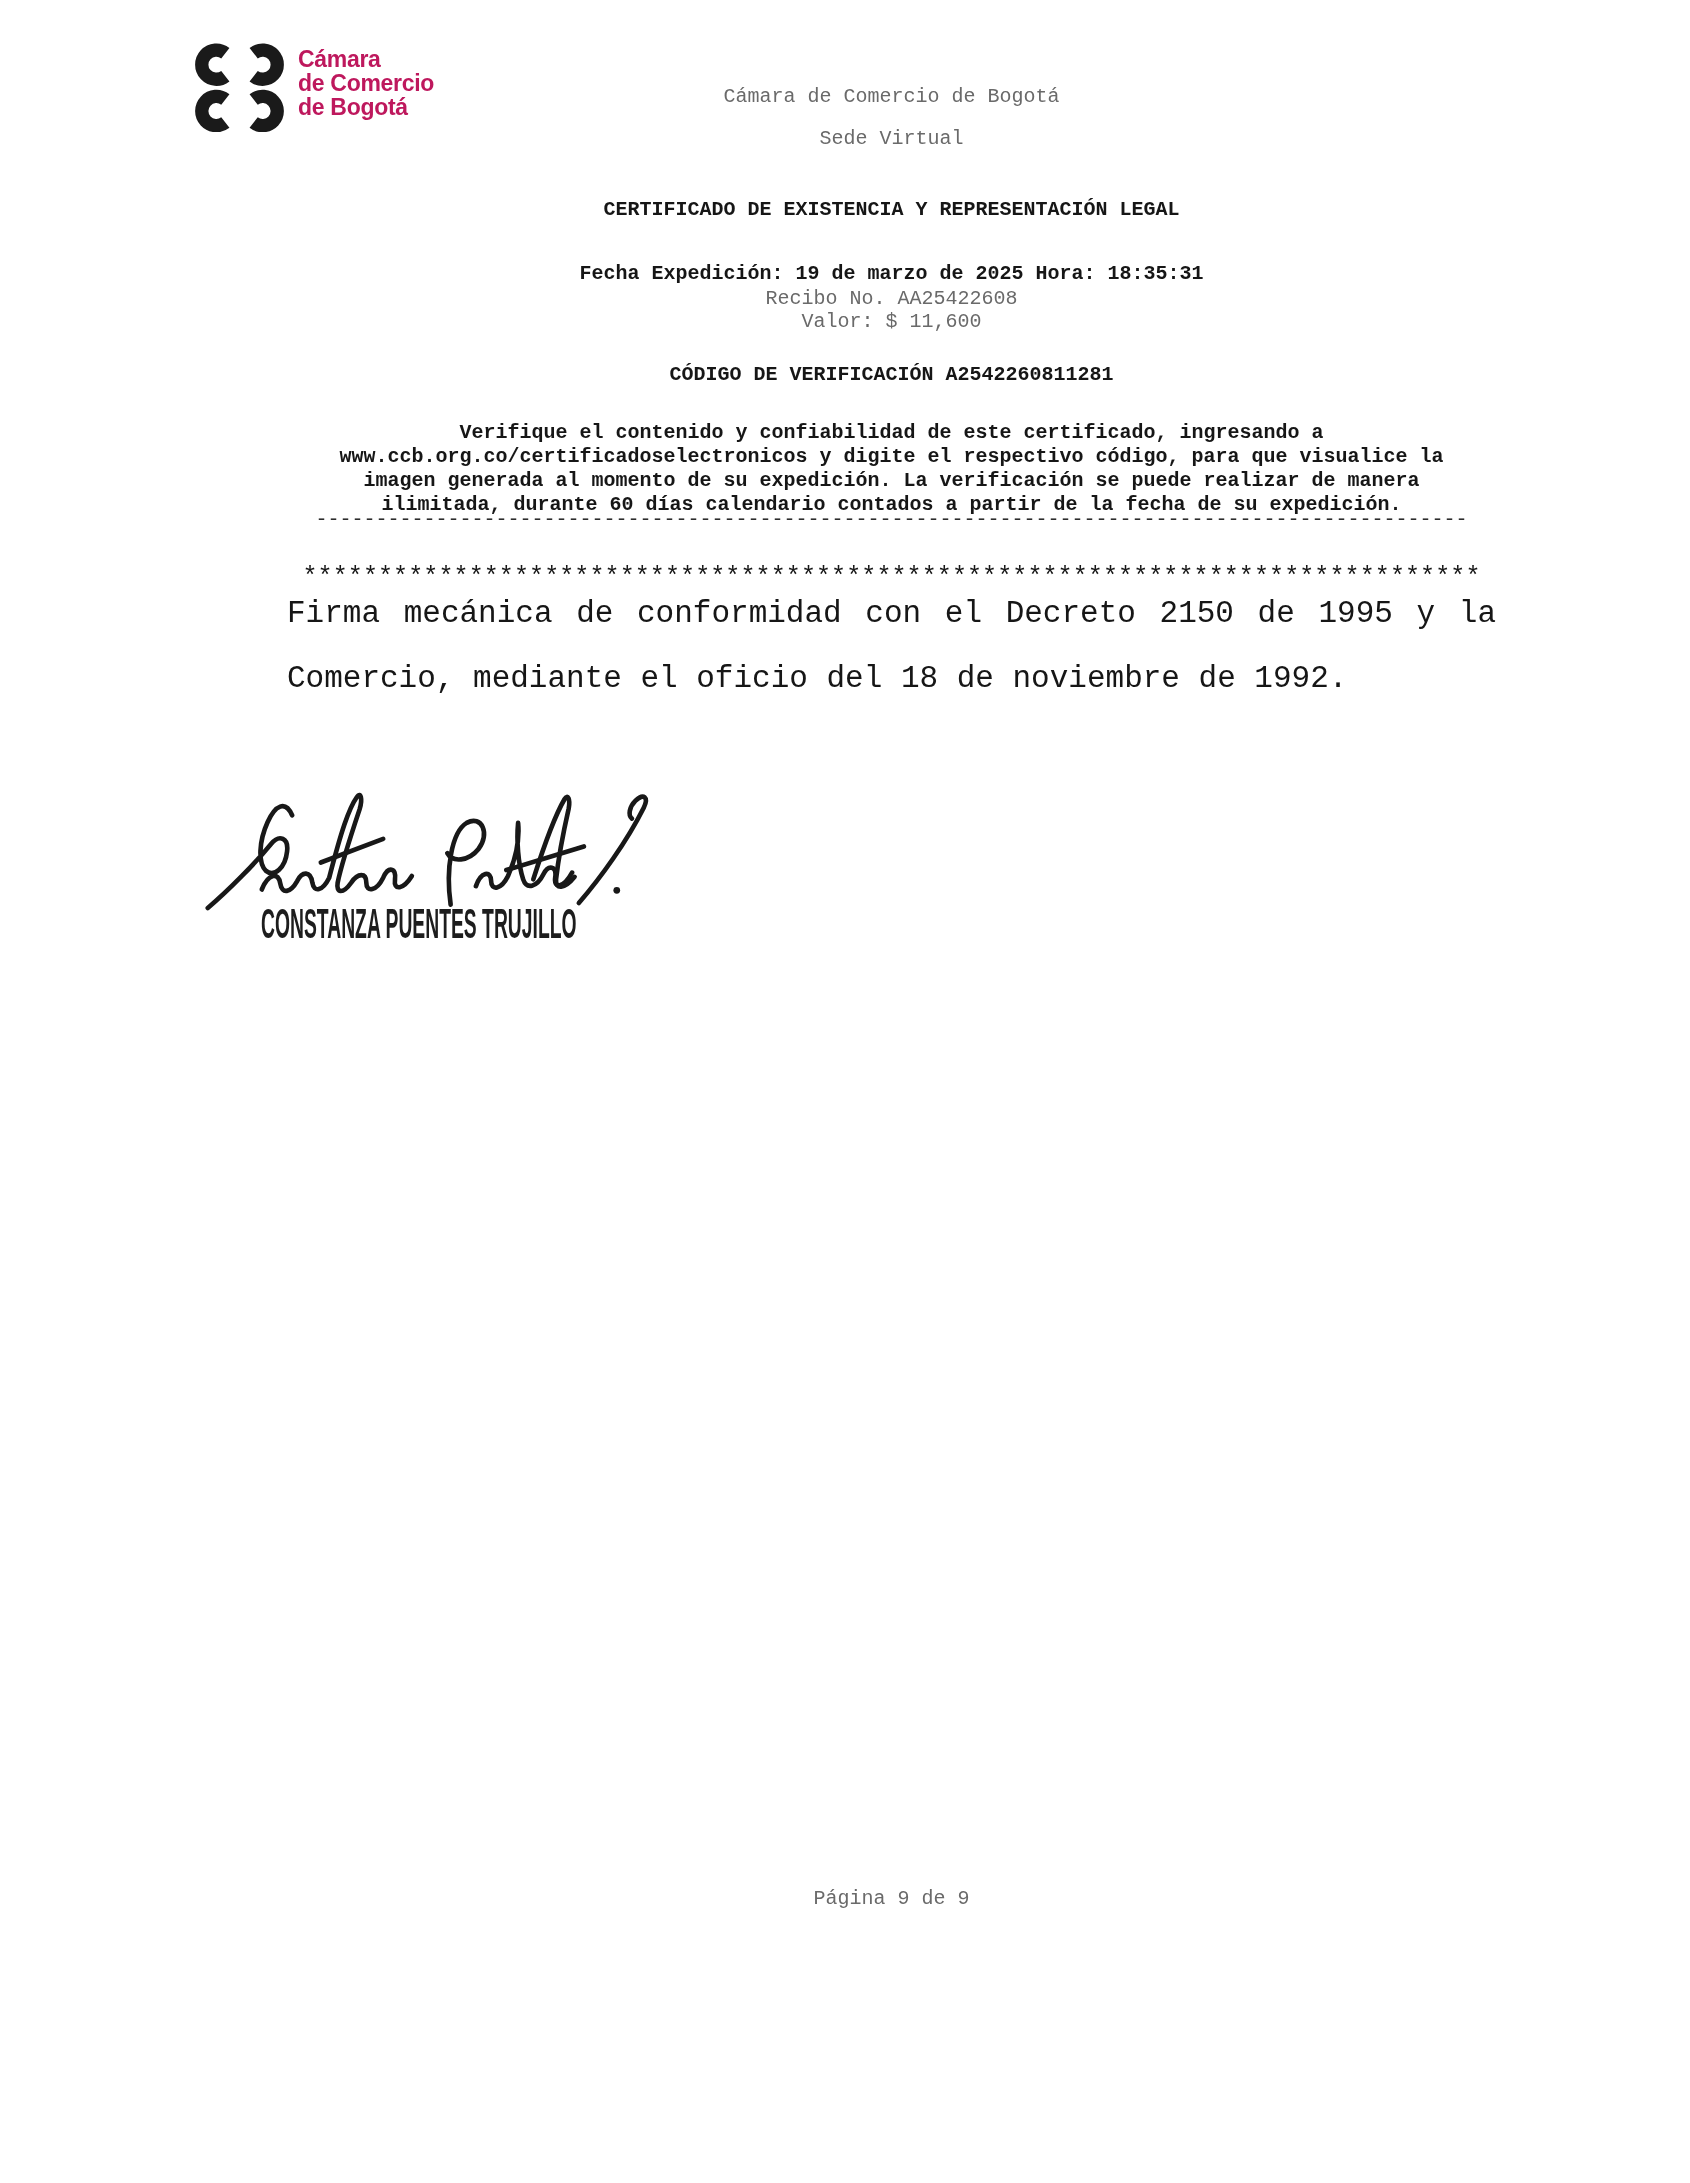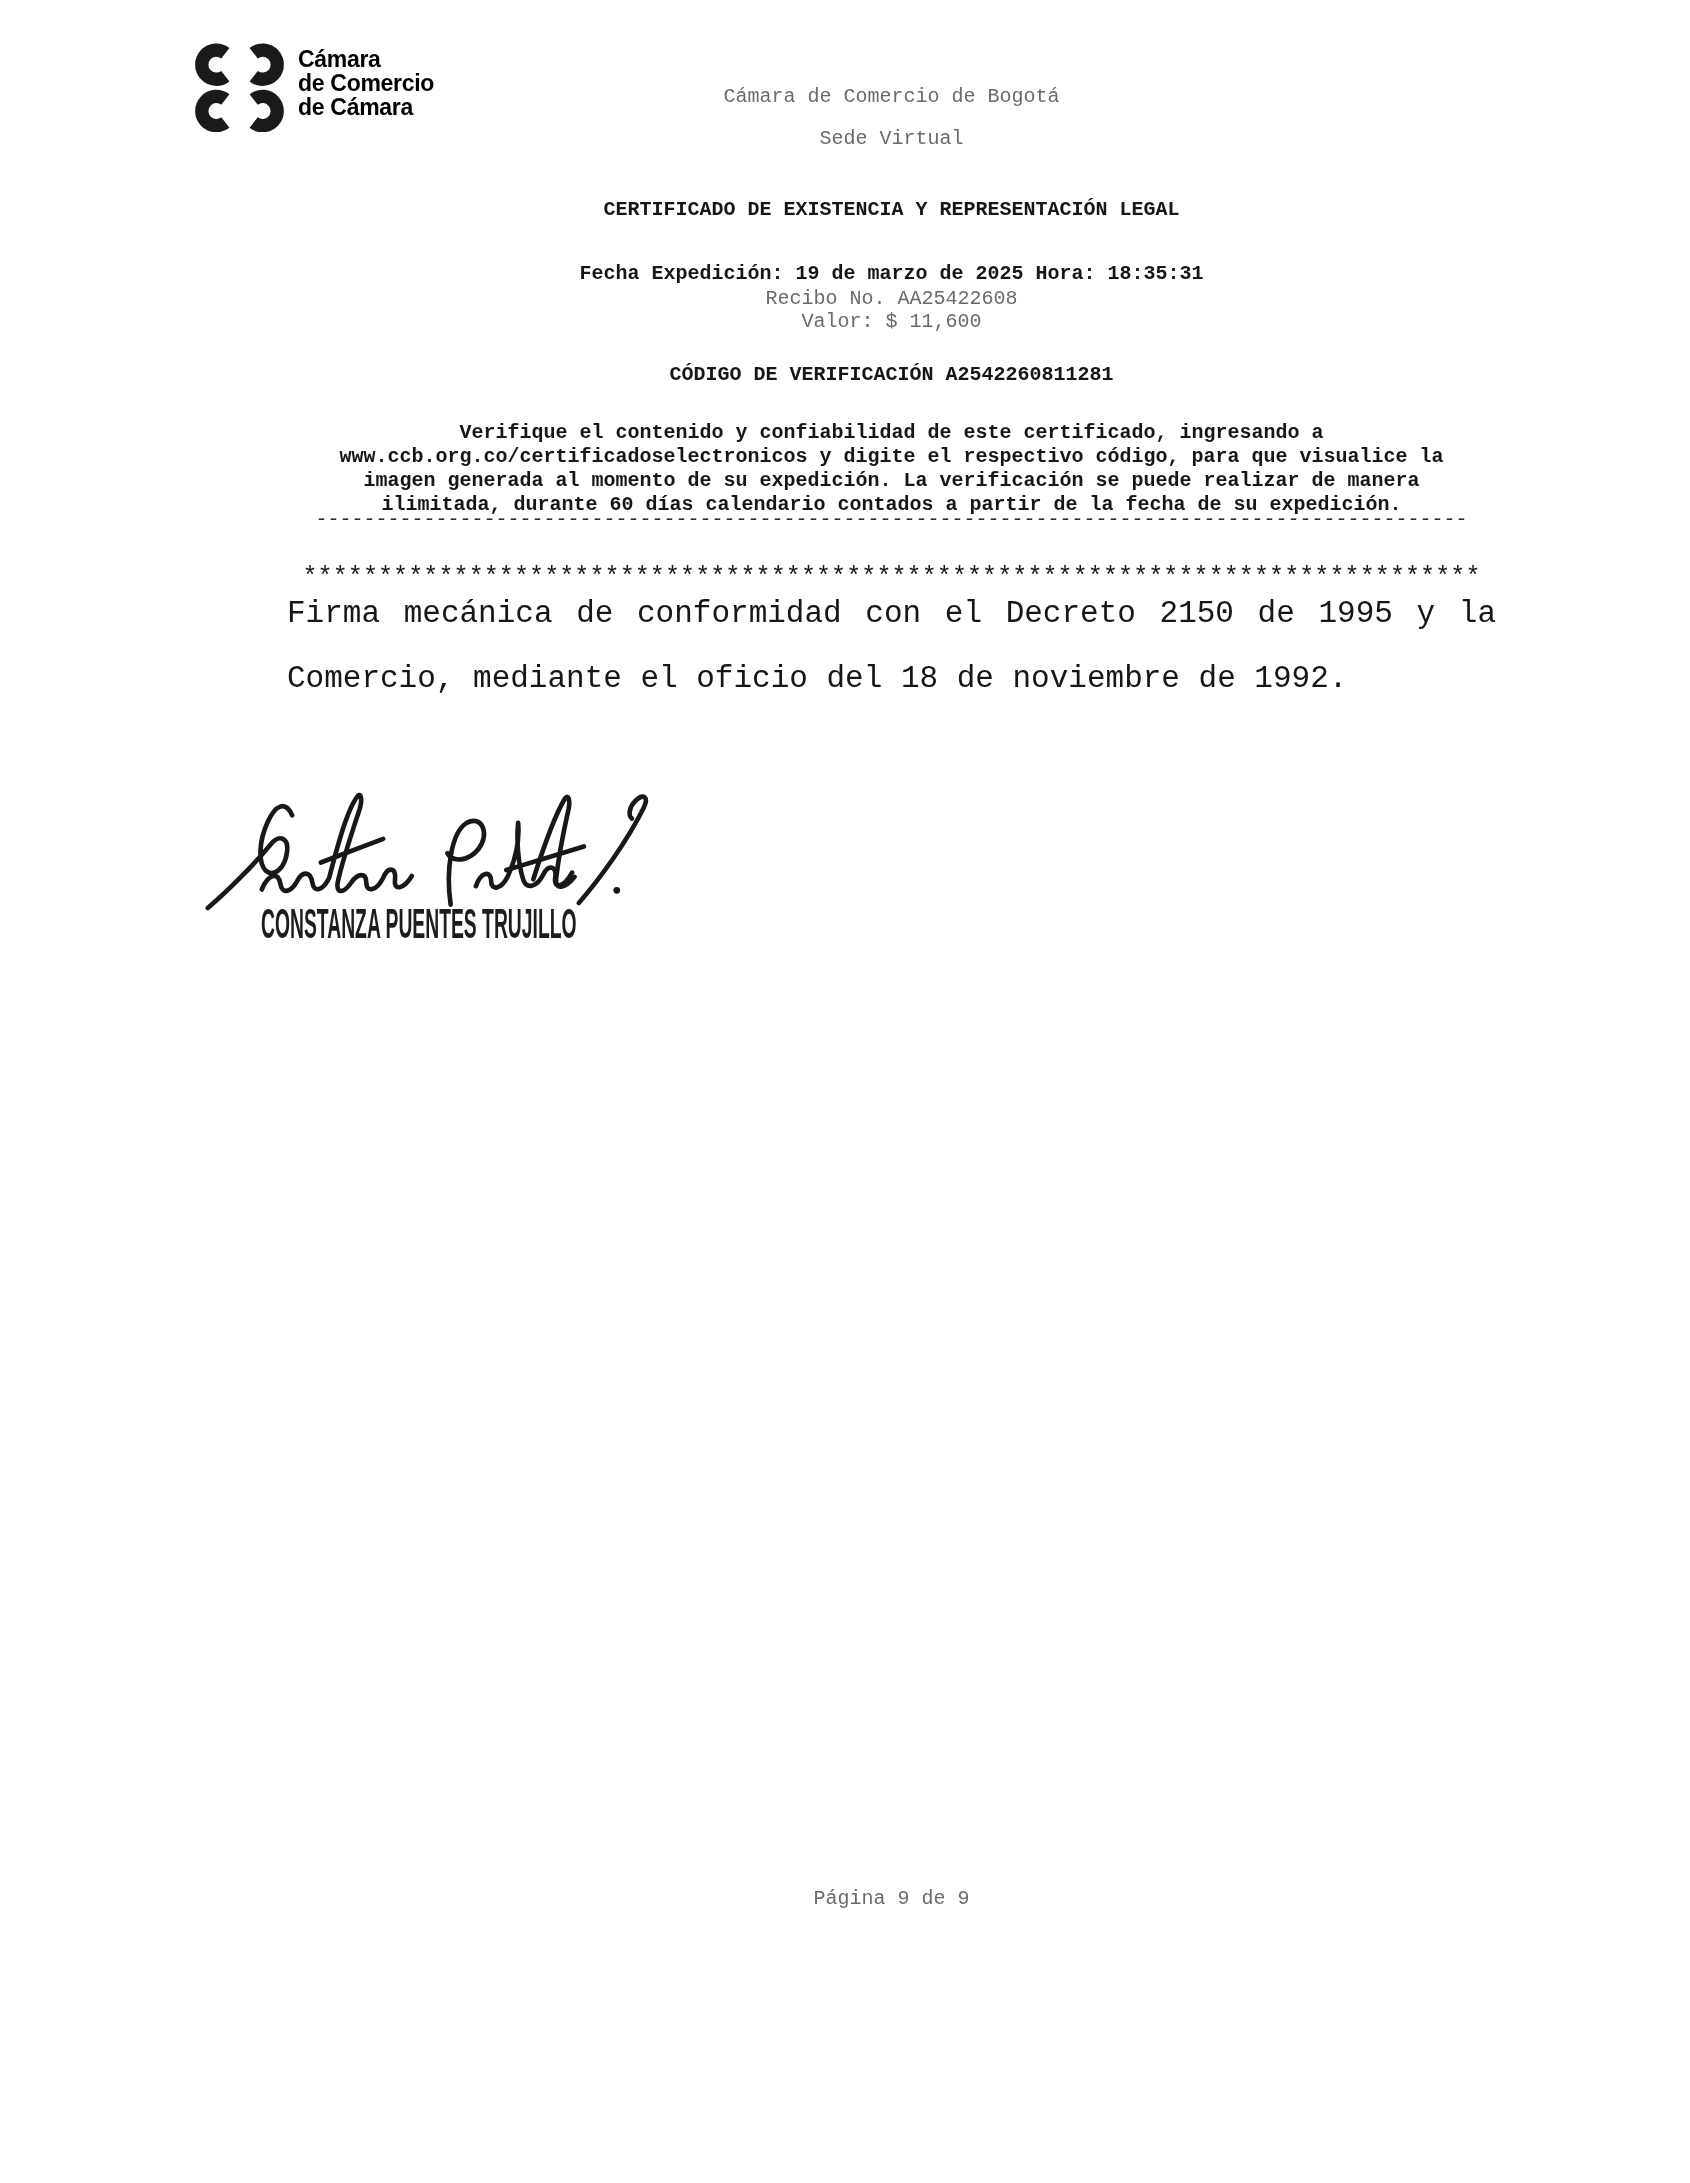--- a/index.html
+++ b/index.html
@@ -14,21 +14,21 @@
   .abs{position:absolute;}
   .col{left:287px;width:1209px;text-align:center;}
   .mono-sm{font-size:20px;line-height:24px;}
   .b{font-weight:bold;}
   .muted{color:#6a6a6a;}
   .nowrap{white-space:nowrap;overflow:hidden;}
   
   .logo-text{
     font-family:"Liberation Sans","DejaVu Sans",sans-serif;
     font-weight:bold;font-size:23px;line-height:24px;
-    letter-spacing:-0.3px;color:#000000;
+    letter-spacing:-0.3px;color:#be185d;
   }
   
   .legal-line{
     position:absolute;left:287px;width:1209px;
     font-size:31px;line-height:32px;
     text-align:justify;text-align-last:justify;
     white-space:normal;
   }
   .legal-line.last{text-align:left;text-align-last:left;}
   
@@ -50,21 +50,21 @@
         <path d="M36.5,12.6 A17,17 0 1 0 36.5,39.4"></path>
         <path d="M36.5,12.6 A17,17 0 1 0 36.5,39.4" transform="translate(106,0) scale(-1,1)"></path>
         <path d="M36.5,12.6 A17,17 0 1 0 36.5,39.4" transform="translate(0,54)"></path>
         <path d="M36.5,12.6 A17,17 0 1 0 36.5,39.4" transform="translate(106,54) scale(-1,1)"></path>
       </g>
     </svg>
   </div>
   <div class="abs logo-text" style="left:298px;top:47px;">
     <div>Cámara</div>
     <div>de Comercio</div>
-    <div>de Cámara</div>
+    <div>de Bogotá</div>
   </div>
 
   <div class="abs col mono-sm muted" style="top:85px;">Cámara de Comercio de Bogotá</div>
   <div class="abs col mono-sm muted" style="top:127px;">Sede Virtual</div>
 
   <div class="abs col mono-sm b" style="top:198px;">CERTIFICADO DE EXISTENCIA Y REPRESENTACIÓN LEGAL</div>
 
   <div class="abs col mono-sm b" style="top:262px;">Fecha Expedición: 19 de marzo de 2025 Hora: 18:35:31</div>
   <div class="abs col mono-sm muted" style="top:287px;">Recibo No. AA25422608</div>
   <div class="abs col mono-sm muted" style="top:310px;">Valor: $ 11,600</div>

